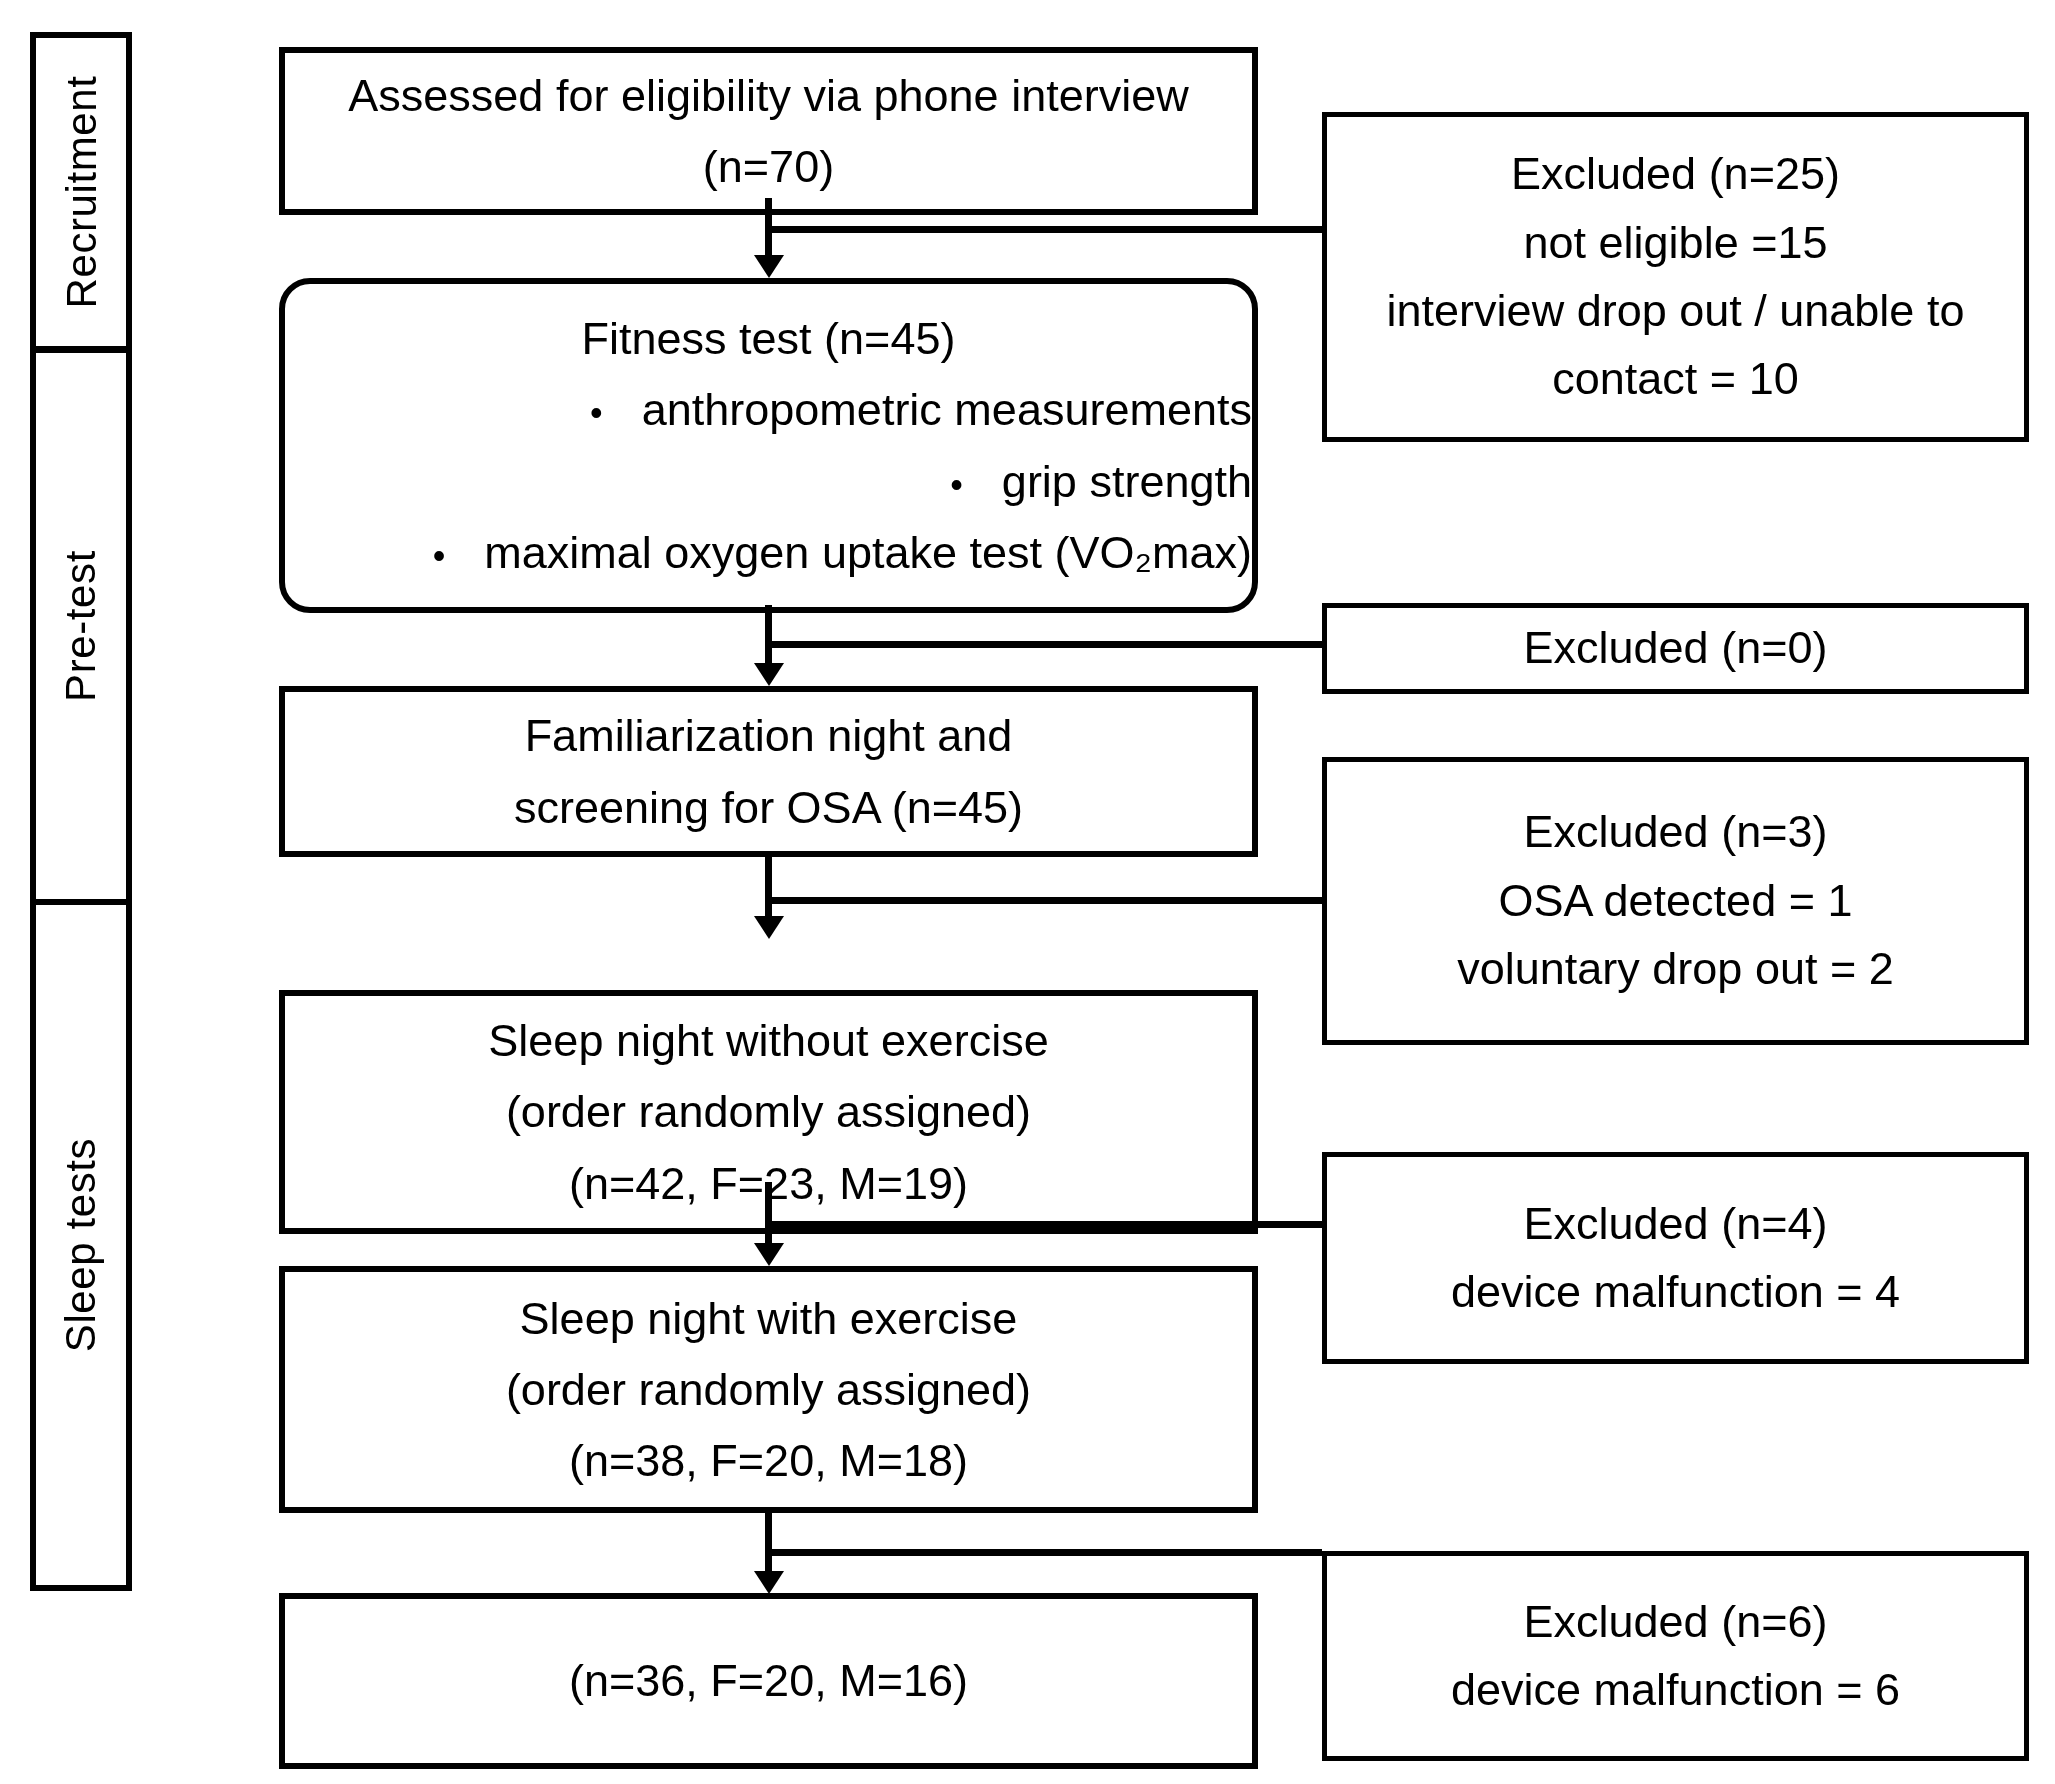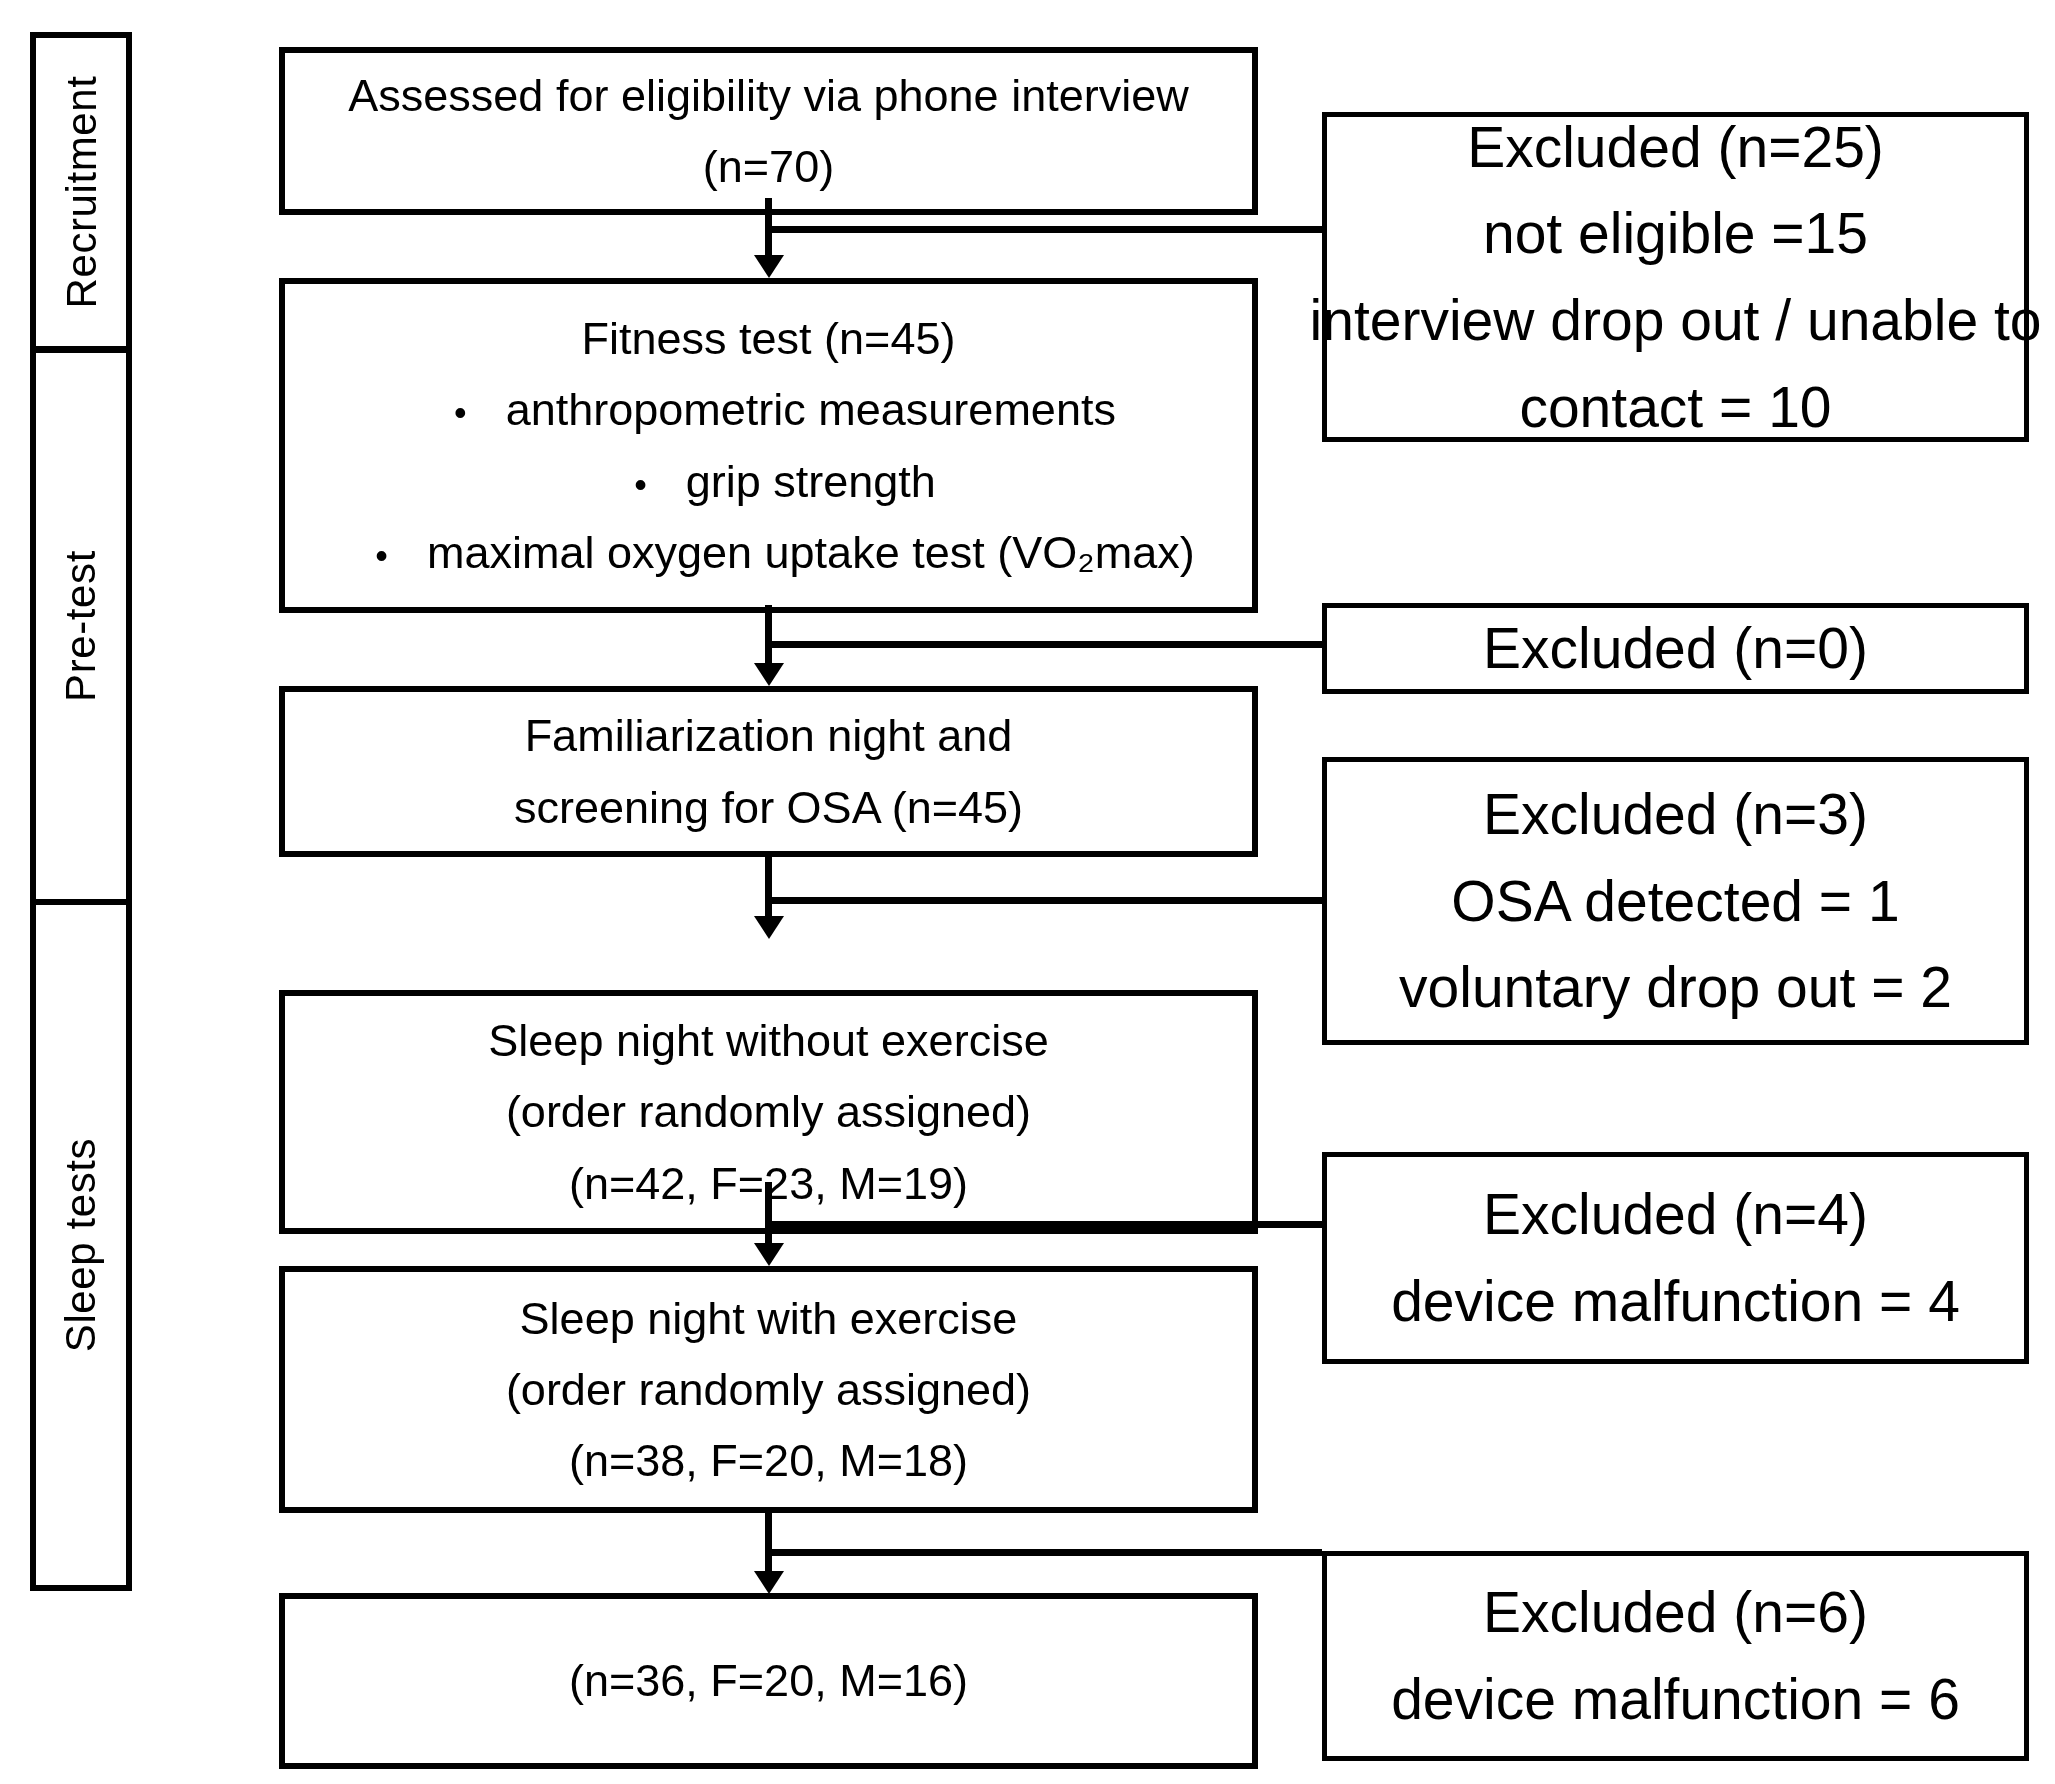--- a/index.html
+++ b/index.html
@@ -49,21 +49,21 @@
     display: flex;
     flex-direction: column;
     align-items: center;
     justify-content: center;
     text-align: center;
     font-size: 45px;
     line-height: 1.58;
   }
   .mbox .line { white-space: nowrap; }
   .mbox-1 { top: 31px;   height: 168px; margin-top: 16px; }
-  .mbox-2 { top: 278px;  height: 335px; align-items: center; }
+  .mbox-2 { top: 278px;  height: 335px; align-items: flex-end; border-radius: 31px; }
   .mbox-3 { top: 686px; height: 171px; }
   .mbox-4 { top: 990px; height: 244px; }
   .mbox-5 { top: 1266px; height: 247px; }
   .mbox-6 { top: 1593px; height: 176px; }
 
   .mbox-title { text-align: center; width: 100%; }
   .bullet-row {
     display: flex;
     align-items: baseline;
     text-align: left;
@@ -78,21 +78,21 @@
     position: absolute;
     left: 1322px;
     width: 707px;
     border: 5.6px solid #000;
     background: #fff;
     display: flex;
     flex-direction: column;
     align-items: center;
     justify-content: center;
     text-align: center;
-    font-size: 57px;
+    font-size: 45px;
     line-height: 1.52;
   }
   .ebox .line { white-space: nowrap; }
   .ebox-1 { top: 112px;  height: 330px; }
   .ebox-2 { top: 603px; height: 91px; }
   .ebox-3 { top: 757px; height: 288px; }
   .ebox-4 { top: 1152px; height: 212px; }
   .ebox-5 { top: 1551px; height: 210px; }
 
   

